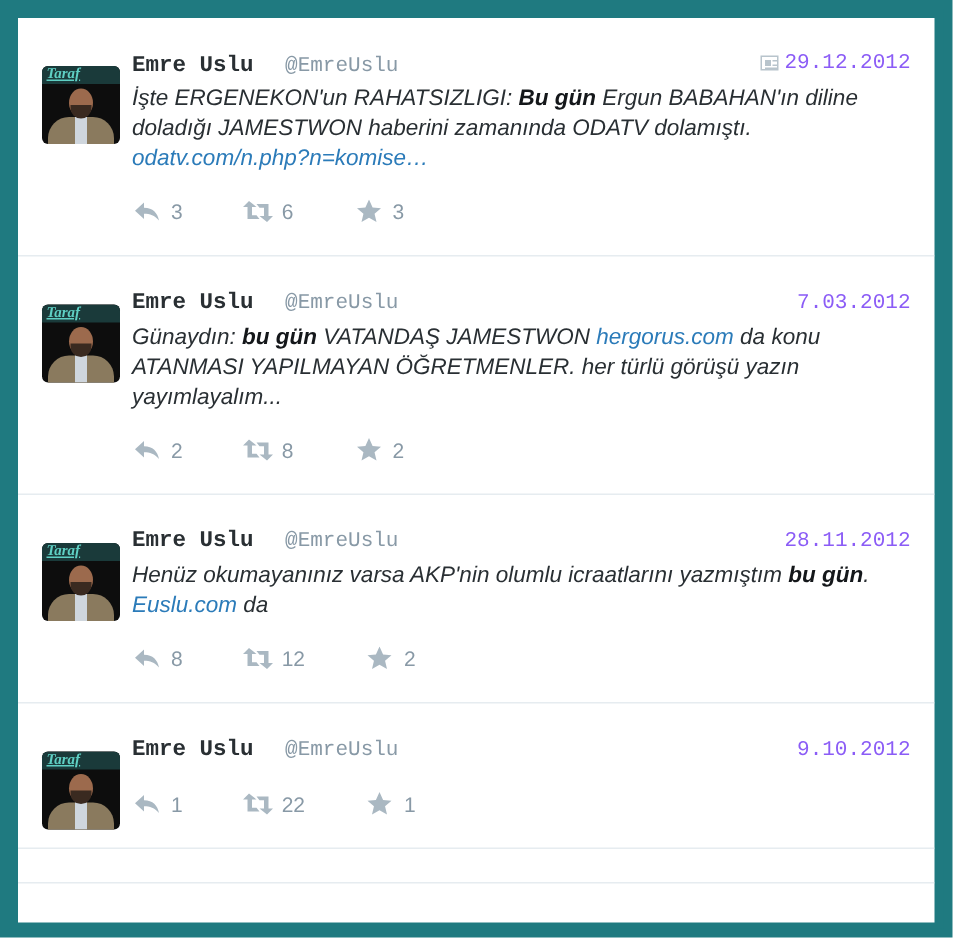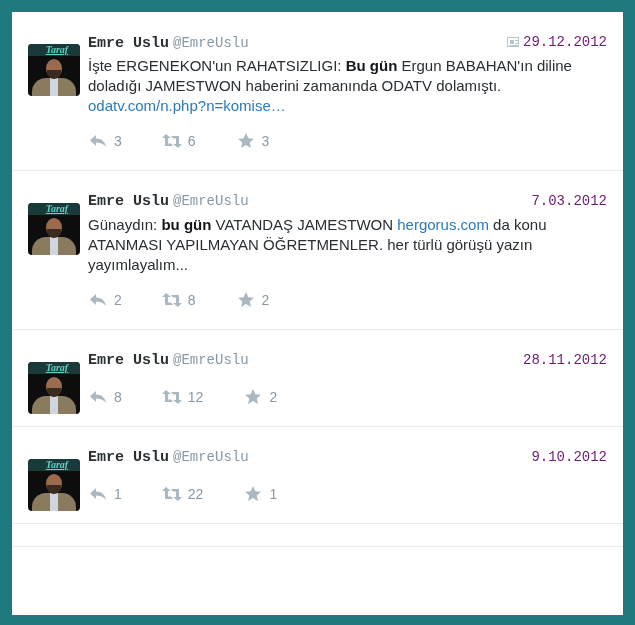--- a/index.html
+++ b/index.html
@@ -26,51 +26,50 @@
       position: absolute; left: 16px; top: 32px;
       width: 52px; height: 52px; border-radius: 4px; overflow: hidden;
       background: #0d0d0d;
     }
     .avatar .brand {
       position: absolute; left: 0; top: 0; width: 100%; height: 12px;
       background: #1a3a3a;
       color: #5fd0c4; font-family: "Liberation Serif", serif; font-style: italic;
       font-weight: bold; font-size: 10px; line-height: 12px; padding-left: 3px;
       text-decoration: underline;
-      text-align: center;
     }
     .avatar .head {
       position: absolute; left: 18px; top: 15px; width: 16px; height: 19px;
       border-radius: 50%; background: #9c6a4d;
     }
     .avatar .beard {
       position: absolute; left: 19px; top: 26px; width: 14px; height: 9px;
       border-radius: 0 0 7px 7px; background: #3a2a20;
     }
     .avatar .body {
       position: absolute; left: 4px; top: 34px; width: 44px; height: 22px;
       border-radius: 14px 14px 0 0; background: #8a7a5e;
     }
     .avatar .shirt {
       position: absolute; left: 22px; top: 34px; width: 8px; height: 18px;
       background: #cfd6dd;
     }
     .header-row { display: flex; align-items: baseline; height: 20px; font-family: Liberation Mono, monospace; }
     .name { font-weight: bold; font-size: 15px; color: #292f33; }
-    .handle { font-size: 14px; color: #8899a6; margin-left: 4px; }
-    .date { margin-left: auto; font-size: 14px; color: #701a75; display: flex; align-items: center; }
+    .handle { font-size: 14px; color: #8899a6; margin-left: 21px; }
+    .date { margin-left: auto; font-size: 14px; color: #8b5cf6; display: flex; align-items: center; }
     .date .news-icon {
       width: 12px; height: 10px; border: 1px solid #b8c4cc; margin-right: 4px;
       background: linear-gradient(#b8c4cc, #b8c4cc) 2px 2px/4px 4px no-repeat,
                   linear-gradient(#b8c4cc, #b8c4cc) 7px 2px/3px 1px no-repeat,
                   linear-gradient(#b8c4cc, #b8c4cc) 7px 5px/3px 1px no-repeat,
                   linear-gradient(#b8c4cc, #b8c4cc) 2px 7px/8px 1px no-repeat;
       box-sizing: border-box;
     }
-    .text { font-size: 15px; line-height: 20px; color: #292f33; margin-top: 2px; }
+    .text { font-size: 15px; line-height: 20px; color: #292f33; margin-top: 2px; font-style: italic; }
     .text b { font-weight: bold; color: #14171a; }
     .text a { color: #2b7bb9; text-decoration: none; }
     .actions { display: flex; align-items: center; height: 26px; margin-top: 12px; padding-bottom: 16px; }
     .action { display: flex; align-items: center; color: #8899a6; font-size: 14px; margin-right: 40px; }
     .action .ico { width: 20px; height: 16px; margin-right: 6px; display: inline-block; }
     .action svg { width: 20px; height: 16px; fill: #aab8c2; }
   </style>
 </head>
 <body>
 
@@ -171,20 +170,21 @@
       <div class="head"></div>
       <div class="beard"></div>
     </div>
     <div class="header-row">
       <span class="name">Emre Uslu</span>
       <span class="handle">@EmreUslu</span>
       <span class="date">
             <span>28.11.2012</span>
           </span>
     </div>
+    <div class="text"><span>Henüz okumayanınız varsa AKP'nin olumlu icraatlarını yazmıştım </span><b>bu gün</b><span>. </span><a>Euslu.com</a><span> da</span></div>
     <div class="actions">
       <span class="action">
         <span class="ico">
           <svg viewBox="0 0 20 16">
                 <path d="M8 2 L2 7.5 L8 13 V9.5 C12 9.5 15 10.5 18 14 C17 9 14 5.5 8 5.5 Z"></path>
               </svg>
         </span>
         <span class="count">8</span>
       </span>
       <span class="action">

